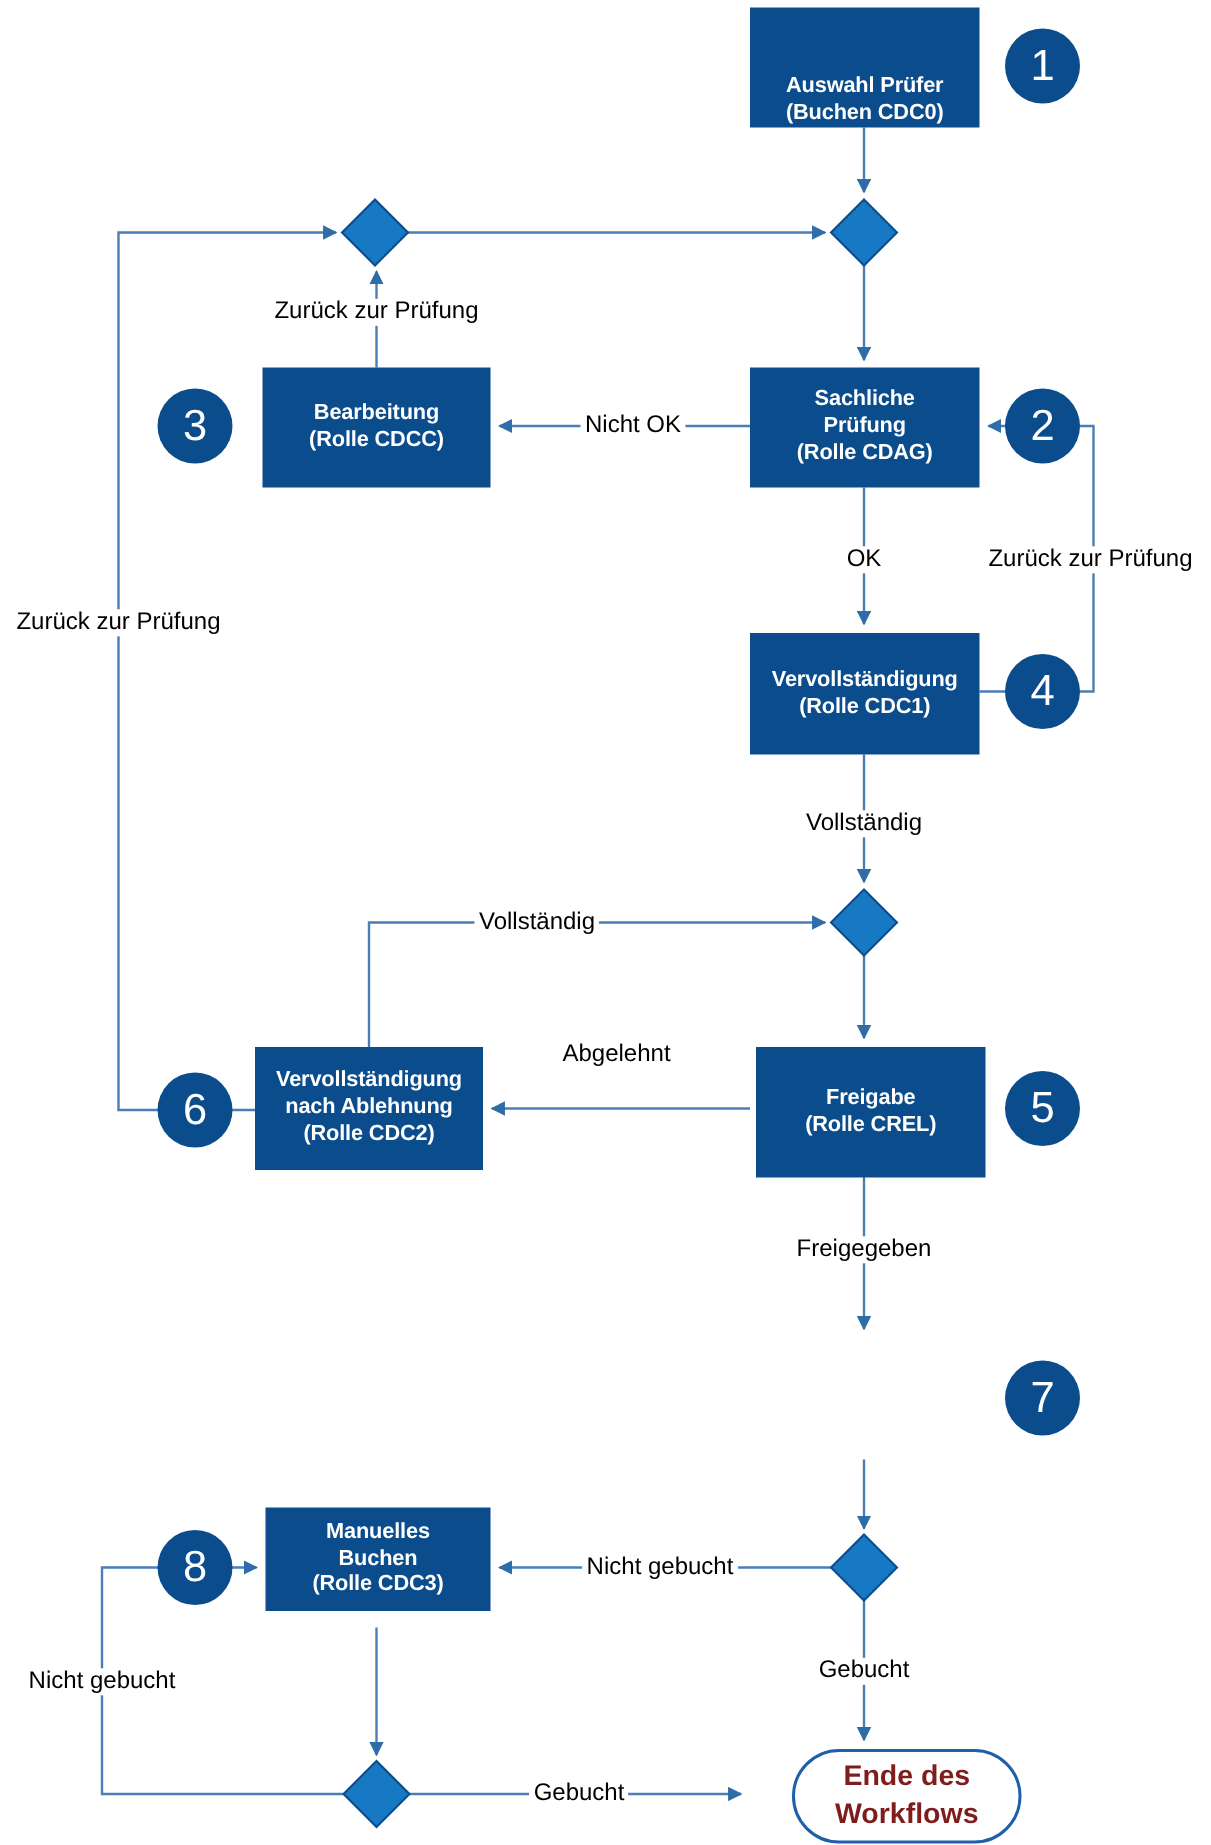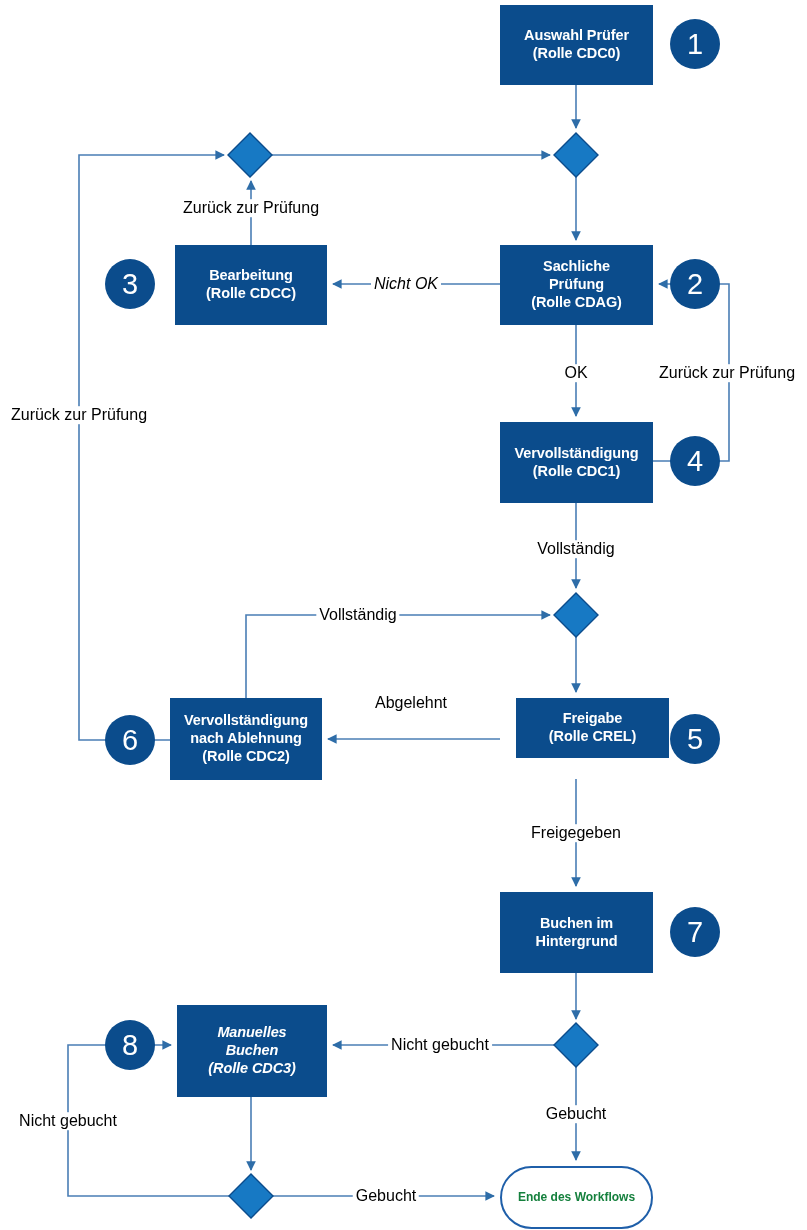--- a/index.html
+++ b/index.html
@@ -38,29 +38,30 @@
     text-align: center;
     box-sizing: border-box;
     letter-spacing: -0.1px;
   }
   .node span { display: block; white-space: nowrap; }
   .terminator {
     position: absolute;
     background: #ffffff;
     border: 2px solid #1F5FA9;
     border-radius: 40px;
-    color: #15803d;
+    color: #7f1d1d;
     font-weight: bold;
-    font-size: 12px;
+    font-size: 19px;
     line-height: 1.3;
     display: flex;
     align-items: center;
     justify-content: center;
     text-align: center;
     box-sizing: border-box;
+    margin-left: 28px;
   }
   .badge {
     position: absolute;
     background: #0B4C8C;
     color: #ffffff;
     border-radius: 50%;
     display: flex;
     align-items: center;
     justify-content: center;
     font-size: 29px;
@@ -134,24 +135,24 @@
 
     <g>
       <polygon points="250,133 272,155 250,177 228,155" fill="#1779C4" stroke="#0B4C8C" stroke-width="1.4"></polygon>
       <polygon points="576,133 598,155 576,177 554,155" fill="#1779C4" stroke="#0B4C8C" stroke-width="1.4"></polygon>
       <polygon points="576,593 598,615 576,637 554,615" fill="#1779C4" stroke="#0B4C8C" stroke-width="1.4"></polygon>
       <polygon points="576,1023 598,1045 576,1067 554,1045" fill="#1779C4" stroke="#0B4C8C" stroke-width="1.4"></polygon>
       <polygon points="251,1174 273,1196 251,1218 229,1196" fill="#1779C4" stroke="#0B4C8C" stroke-width="1.4"></polygon>
     </g>
   </svg>
 
-  <div class="node" style="left:500px;top:5px;width:153px;height:80px;">
+  <div class="node" style="left:500px;top:5px;width:153px;height:80px;align-items:flex-end;">
     <div>
       <span>Auswahl Prüfer</span>
-      <span>(Rolle CDC0)</span>
+      <span>(Buchen CDC0)</span>
     </div>
   </div>
 
   <div class="node" style="left:175px;top:245px;width:152px;height:80px;">
     <div>
       <span>Bearbeitung</span>
       <span>(Rolle CDCC)</span>
     </div>
   </div>
 
@@ -171,35 +172,29 @@
   </div>
 
   <div class="node" style="left:170px;top:698px;width:152px;height:82px;">
     <div>
       <span>Vervollständigung</span>
       <span>nach Ablehnung</span>
       <span>(Rolle CDC2)</span>
     </div>
   </div>
 
-  <div class="node" style="left:516px;top:698px;width:153px;height:60px;">
+  <div class="node" style="left:504px;top:698px;width:153px;height:87px;">
     <div>
       <span>Freigabe</span>
       <span>(Rolle CREL)</span>
     </div>
   </div>
 
-  <div class="node" style="left:500px;top:892px;width:153px;height:81px;">
-    <div>
-      <span>Buchen im</span>
-      <span>Hintergrund</span>
-    </div>
-  </div>
-
-  <div class="node" style="left:177px;top:1005px;width:150px;height:92px;font-style:italic;">
+
+  <div class="node" style="left:177px;top:1005px;width:150px;height:69px;">
     <div>
       <span>Manuelles</span>
       <span>Buchen</span>
       <span>(Rolle CDC3)</span>
     </div>
   </div>
 
   <div class="terminator" style="left:500px;top:1166px;width:153px;height:63px;">
     <div>
       <span>Ende des</span>
@@ -226,21 +221,21 @@
       <span>5</span>
     </div>
   <div class="badge" style="left:670px;top:907px;width:50px;height:50px;">
       <span>7</span>
     </div>
   <div class="badge" style="left:105px;top:1020px;width:50px;height:50px;">
       <span>8</span>
     </div>
 
   <div class="edge-label" style="left:251px;top:208px;">Zurück zur Prüfung</div>
-  <div class="edge-label" style="left:406px;top:284px;font-style:italic;">Nicht OK</div>
+  <div class="edge-label" style="left:422px;top:284px;">Nicht OK</div>
   <div class="edge-label" style="left:576px;top:373px;">OK</div>
   <div class="edge-label" style="left:727px;top:373px;">Zurück zur Prüfung</div>
   <div class="edge-label" style="left:79px;top:415px;">Zurück zur Prüfung</div>
   <div class="edge-label" style="left:576px;top:549px;">Vollständig</div>
   <div class="edge-label" style="left:358px;top:615px;">Vollständig</div>
   <div class="edge-label" style="left:411px;top:703px;">Abgelehnt</div>
   <div class="edge-label" style="left:576px;top:833px;">Freigegeben</div>
   <div class="edge-label" style="left:440px;top:1045px;">Nicht gebucht</div>
   <div class="edge-label" style="left:576px;top:1114px;">Gebucht</div>
   <div class="edge-label" style="left:68px;top:1121px;">Nicht gebucht</div>

